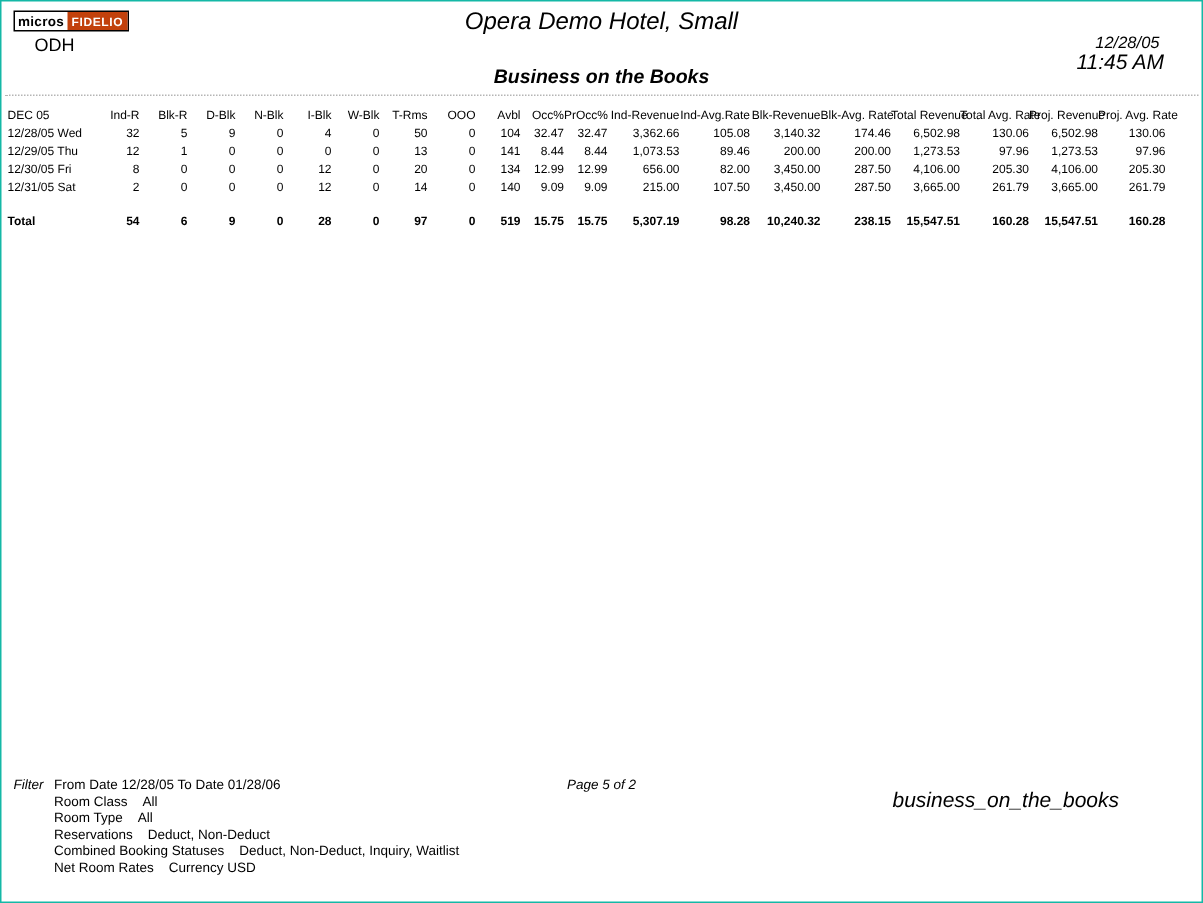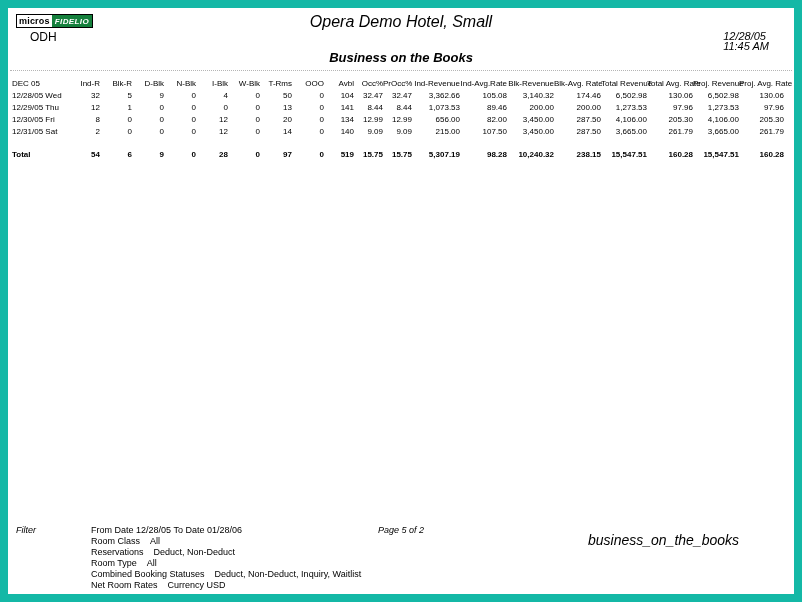--- a/index.html
+++ b/index.html
@@ -1,48 +1,48 @@
 <!DOCTYPE html>
 <html><head>
 <meta charset="utf-8">
 <style>
   html,body { margin:0; padding:0; background:#fff; }
   body {
     width:802px; height:602px; position:relative; overflow:hidden;
     font-family:"Liberation Sans", sans-serif; color:#000;
   }
   .page {
-    position:absolute; inset:0; border:8px solid #14b8a6; box-sizing:border-box;
+    position:absolute; inset:0; border:1px solid #14b8a6; box-sizing:border-box;
     background:#fff;
   }
   
   .logo {
     position:absolute; left:8px; top:6px; height:14px;
     display:flex; align-items:stretch; border:1px solid #000; box-sizing:border-box;
   }
   .logo .micros {
     background:#fff; color:#000; font-size:9px; font-weight:bold;
     padding:0 2px; display:flex; align-items:center; letter-spacing:0.2px;
   }
   .logo .fidelio {
-    background:#15803d; color:#fff; font-size:8px; font-weight:bold; font-style:italic;
+    background:#c2410c; color:#fff; font-size:8px; font-weight:bold; 
     padding:0 3px; display:flex; align-items:center; letter-spacing:0.4px;
   }
   .property-code {
     position:absolute; left:22px; top:22px; font-size:12px; font-weight:normal;
   }
   .hotel-name {
     position:absolute; top:5px; left:0; width:100%; text-align:center;
     font-size:16px; font-style:italic;
   }
   .print-date {
     position:absolute; top:22px; right:28px; font-size:11px; font-style:italic;
   }
   .print-time {
-    position:absolute; top:32px; right:25px; font-size:11px; font-style:italic;
+    position:absolute; top:32px; right:25px; font-size:14px; font-style:italic;
   }
   .report-title {
     position:absolute; top:42px; left:0; width:100%; text-align:center;
     font-size:13px; font-weight:bold; font-style:italic;
   }
   .header-rule {
     position:absolute; top:62px; left:2px; right:2px; height:0;
     border-top:1px dotted #b5b5b5;
   }
   
@@ -56,21 +56,21 @@
   }
   table.bob th:first-child, table.bob td:first-child { text-align:left; }
   table.bob tr.total-row td { font-weight:bold; padding-top:12px; }
   
   .filter-label {
     position:absolute; left:8px; top:517px; font-size:9px; font-style:italic;
   }
   .filter-lines {
     position:absolute; left:35px; top:517px; font-size:9px; line-height:11px;
   }
-  .filter-line .flabel { margin-right:10px;margin-left:48px; }
+  .filter-line .flabel { margin-right:10px; }
   .page-indicator {
     position:absolute; top:517px; left:0; width:100%; text-align:center;
     font-size:9px; font-style:italic;
   }
   .report-filename {
     position:absolute; top:524px; right:55px; font-size:14px; font-style:italic;
   }
 </style>
 </head>
 <body>
@@ -247,21 +247,21 @@
           <td>15,547.51</td>
           <td>160.28</td>
         </tr>
       </tbody>
   </table>
 
   <div class="filter-label">Filter</div>
   <div class="filter-lines" id="filter-lines">
       <div class="filter-line"><span class="flabel">From Date 12/28/05  To Date 01/28/06</span></div>
       <div class="filter-line"><span class="flabel">Room Class</span><span>All</span></div>
+      <div class="filter-line"><span class="flabel">Room Type</span><span>All</span></div>
       <div class="filter-line"><span class="flabel">Reservations</span><span>Deduct, Non-Deduct</span></div>
-      <div class="filter-line"><span class="flabel">Room Type</span><span>All</span></div>
       <div class="filter-line"><span class="flabel">Combined Booking Statuses</span><span>Deduct, Non-Deduct, Inquiry, Waitlist</span></div>
       <div class="filter-line"><span class="flabel">Net Room Rates</span><span>Currency USD</span></div>
     </div>
   <div class="page-indicator">Page 5 of 2</div>
   <div class="report-filename">business_on_the_books</div>
 
 </div>
 
 </body></html>

